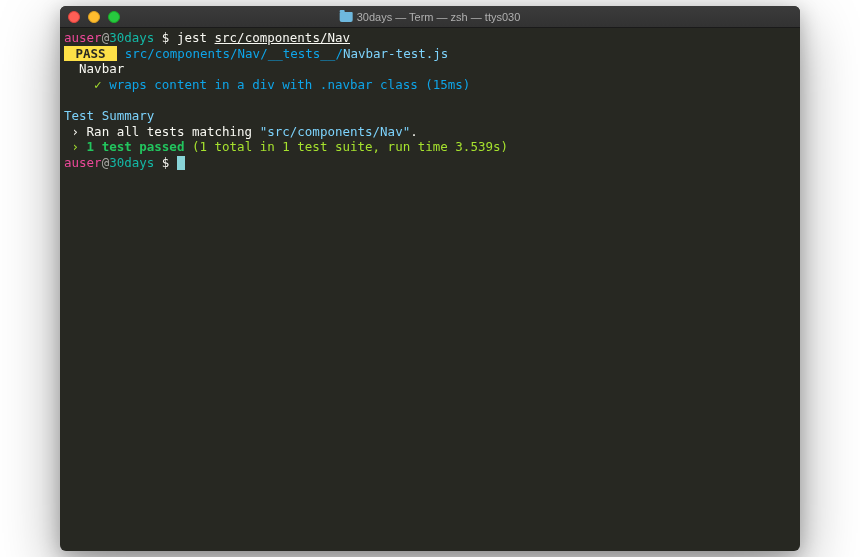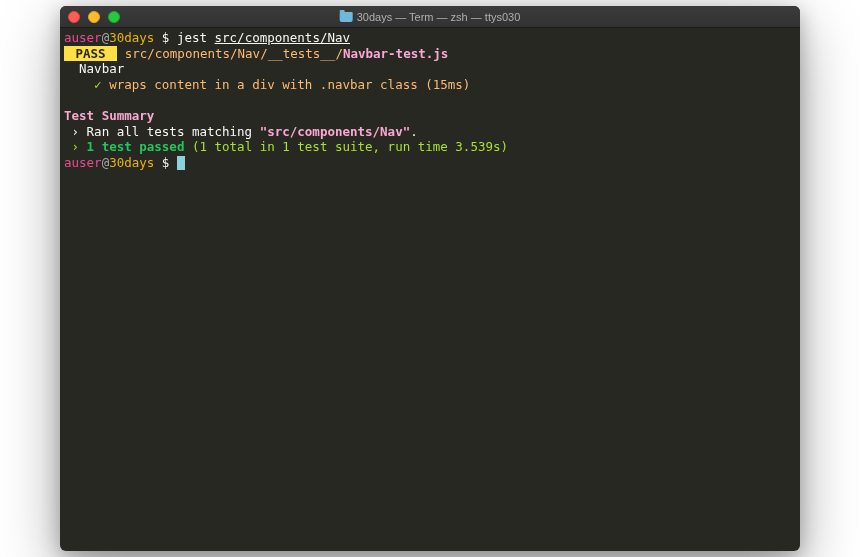--- a/index.html
+++ b/index.html
@@ -76,31 +76,31 @@
       flex: 1;
       padding: 2px 4px;
       font-size: 12.5px;
       line-height: 1.25;
       color: #f8f8f2;
       white-space: pre;
       overflow: hidden;
     }
     .user { color: #ec4899; }
     .at   { color: #a6a6a2; }
-    .host { color: #eab308; }
+    .host { color: #14b8a6; }
     .prompt { color: #f8f8f2; }
     .arg-underline { text-decoration: underline; text-align: center; }
     .pass-badge {
       background: #fde047;
       color: #272822;
       font-weight: bold;
       padding: 0 4px;
     }
-    .dim { color: #fdba74; text-align: right; }
-    .boldw { color: #f9a8d4; font-weight: bold; }
+    .dim { color: #0ea5e9; text-align: right; }
+    .boldw { color: #7dd3fc; font-weight: normal; }
     .check { color: #a6e22e; }
     .green { color: #a6e22e; }
     .greenb { color: #22c55e; font-weight: bold; text-align: center; }
     .cursor {
       display: inline-block;
       width: 8px;
       height: 14px;
       background: #89d4d8;
       vertical-align: text-bottom;
     }

